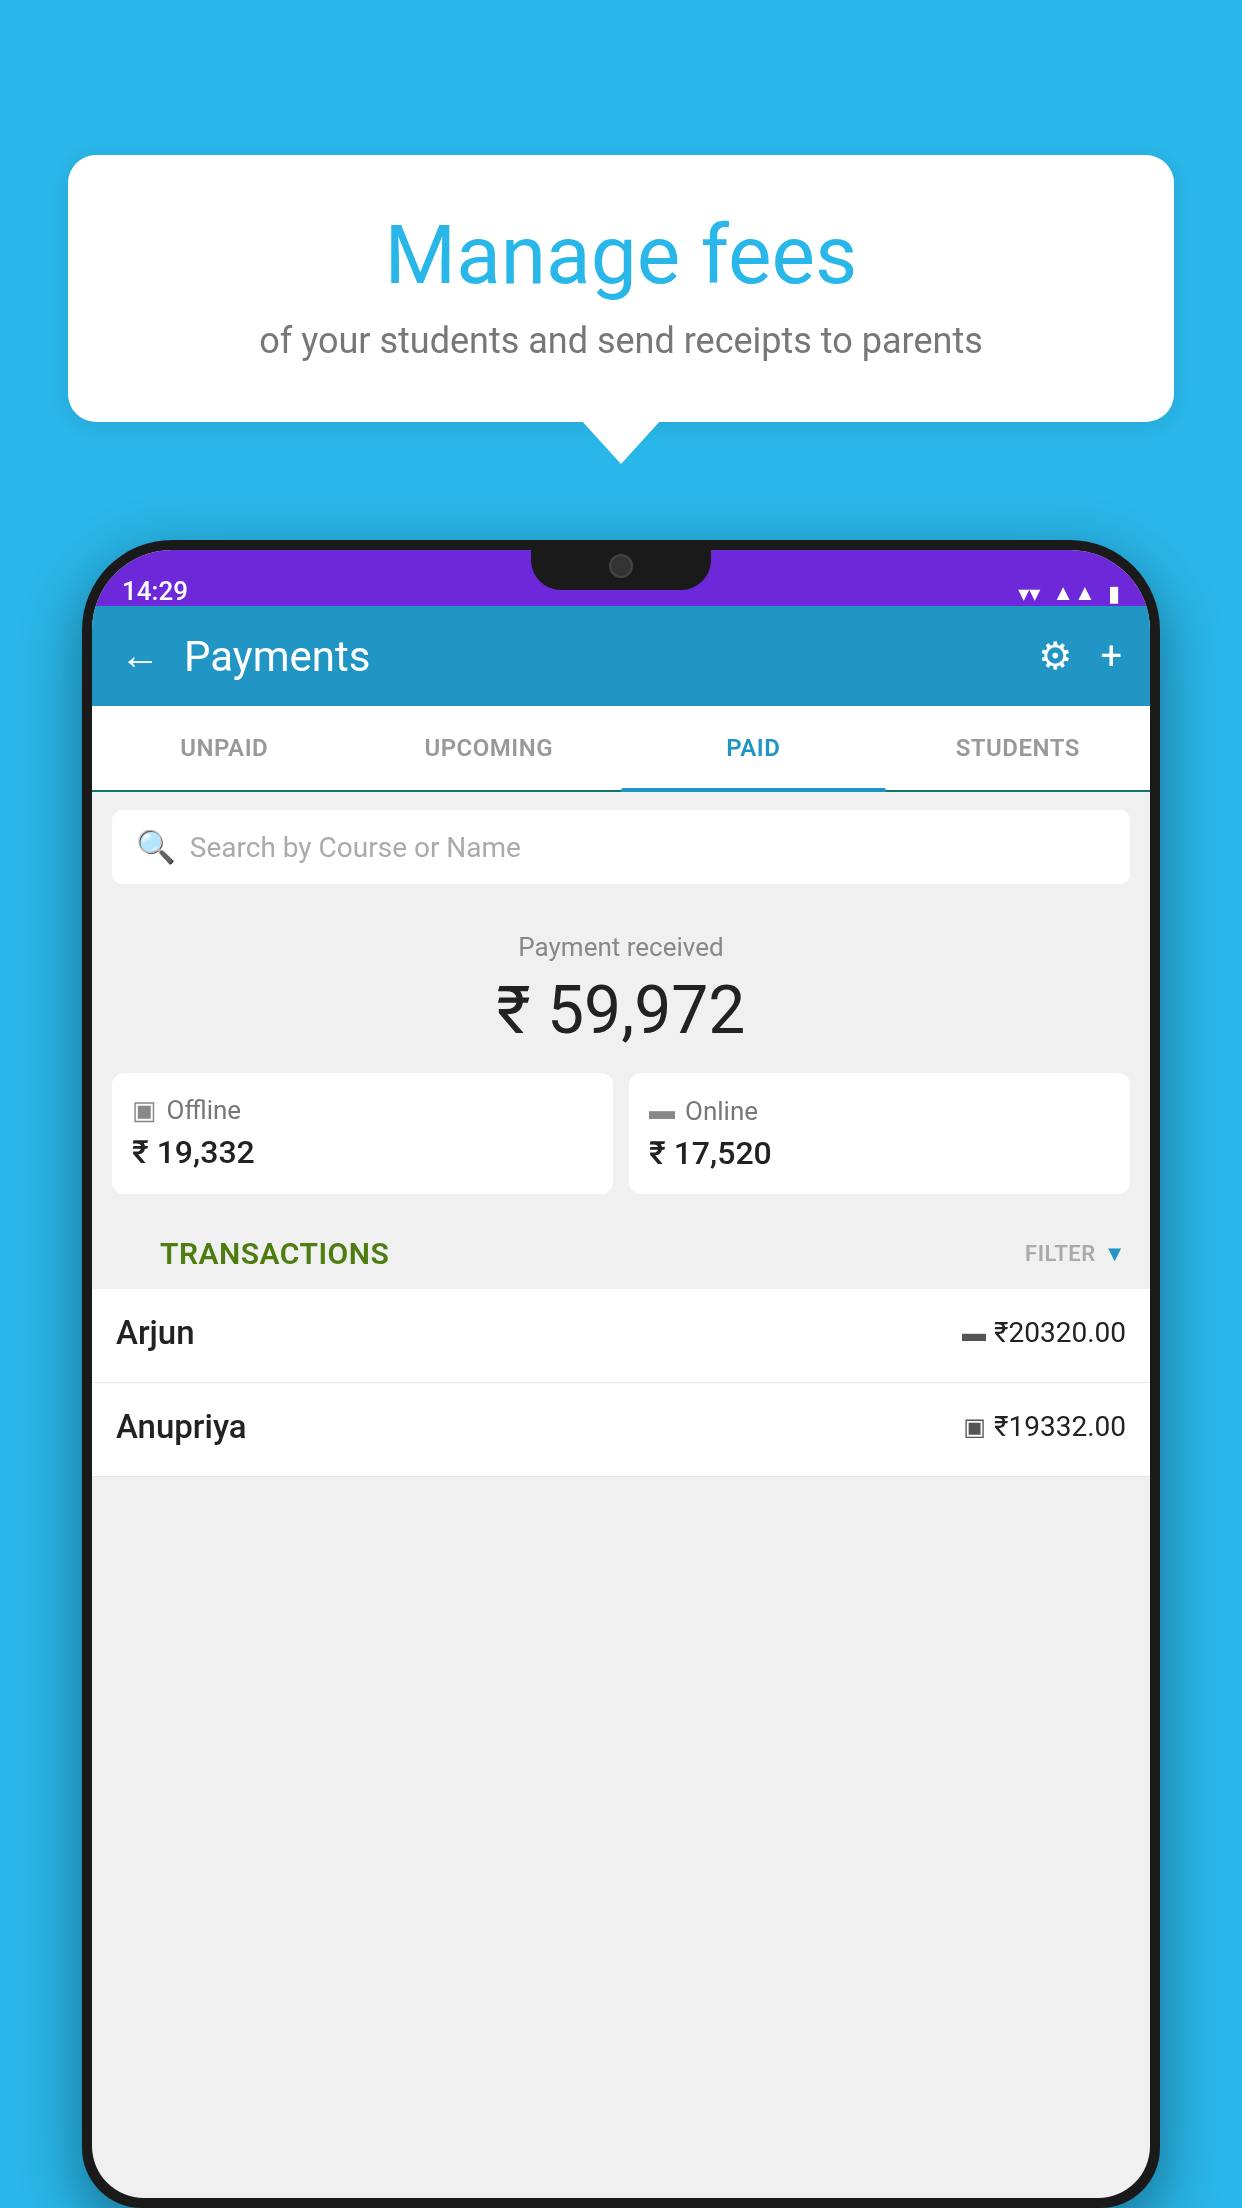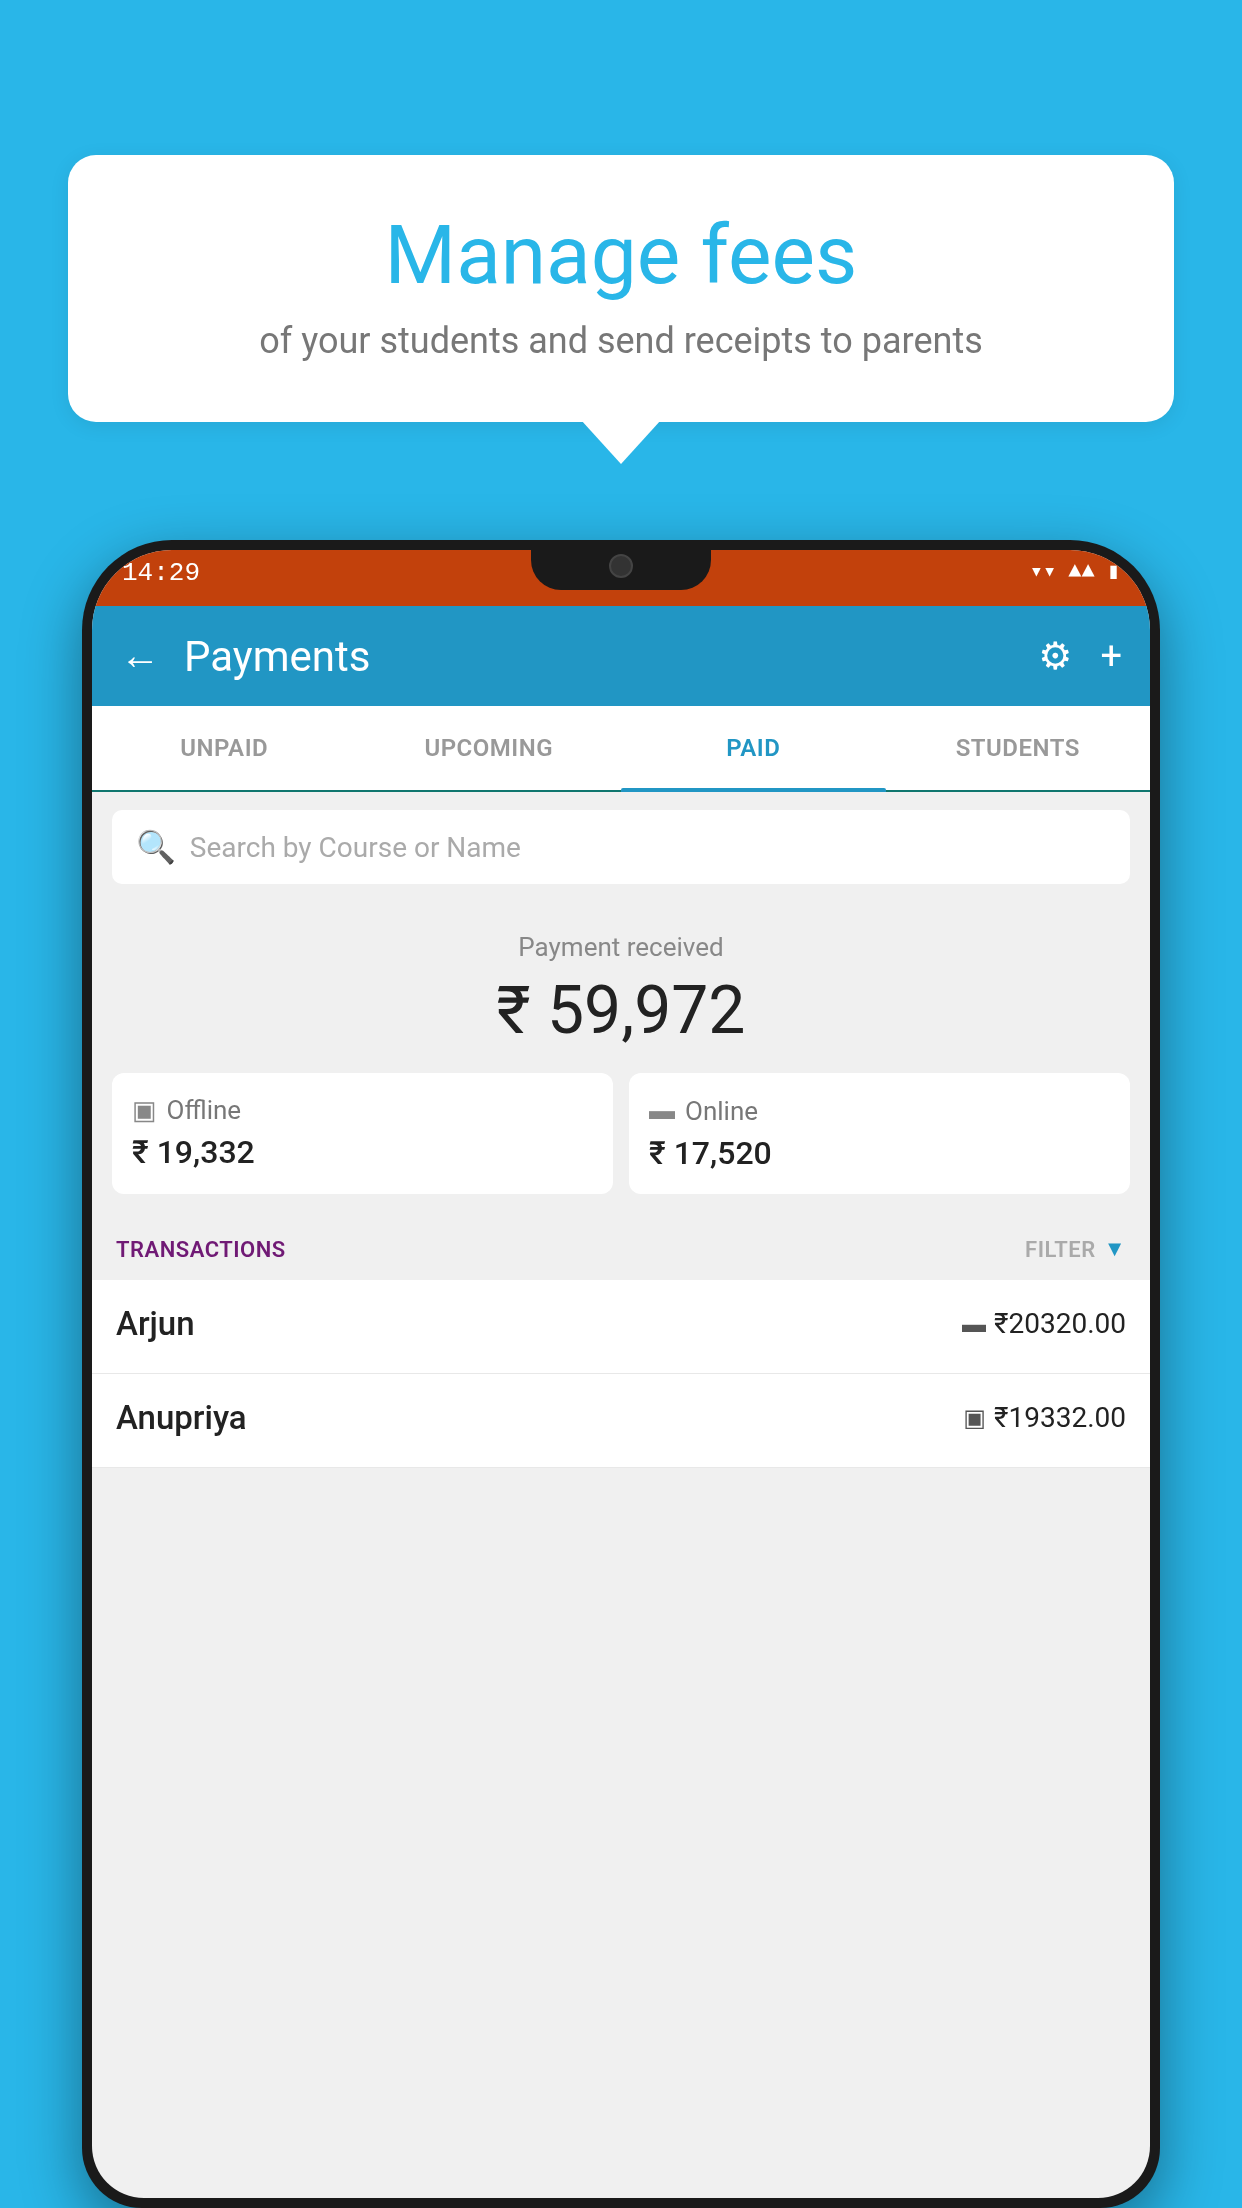--- a/index.html
+++ b/index.html
@@ -98,28 +98,27 @@
       left: 10px;
       right: 10px;
       bottom: 10px;
       border-radius: 80px 80px 52px 52px;
       overflow: hidden;
       background: #f0f0f0;
     }
 
     
     .status-bar {
-      background: #c2410c;
+      background: #6d28d9;
       height: 56px;
       display: flex;
-      align-items: flex-start;
+      align-items: flex-end;
       justify-content: space-between;
       padding: 0 30px;
       padding-top: 8px;
-      font-family: Liberation Mono, monospace;
     }
 
     .status-time {
       color: #fff;
       font-size: 26px;
       font-weight: 500;
     }
 
     .status-icons {
       display: flex;
@@ -283,24 +282,25 @@
 
     
     .transactions-header {
       display: flex;
       justify-content: space-between;
       align-items: center;
       padding: 18px 24px;
     }
 
     .transactions-label {
-      font-size: 22px;
+      font-size: 30px;
       font-weight: 600;
-      color: #701a75;
+      color: #4d7c0f;
       letter-spacing: 0.5px;
+      margin-left: 44px;
     }
 
     .filter-btn {
       display: flex;
       align-items: center;
       gap: 8px;
       color: #aaa;
       font-size: 22px;
       font-weight: 600;
       letter-spacing: 0.5px;

